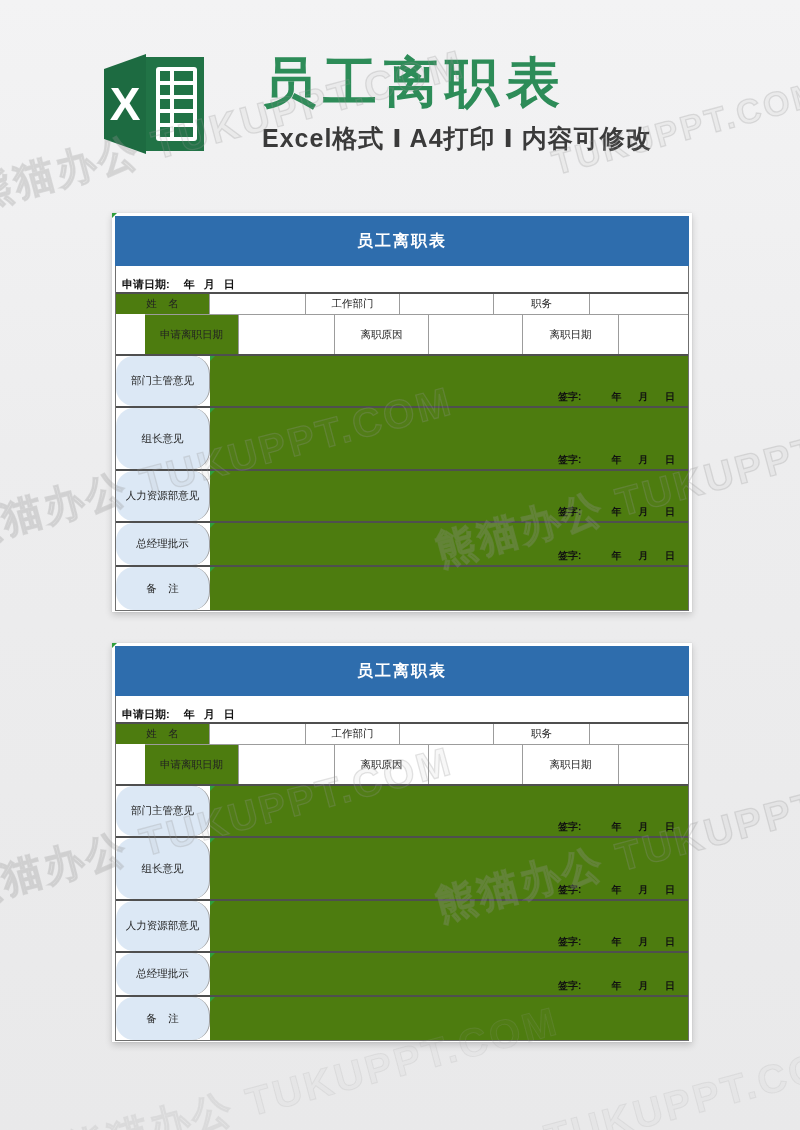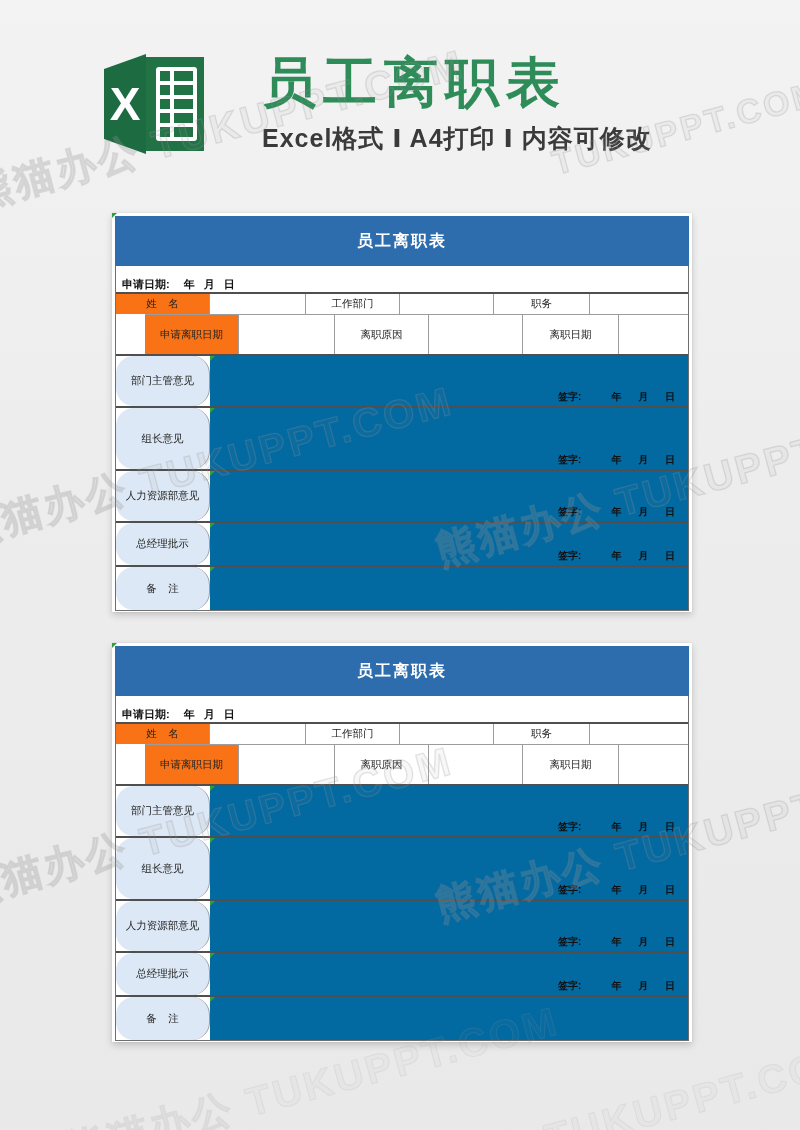--- a/index.html
+++ b/index.html
@@ -46,31 +46,31 @@
                font-size:11px; font-weight:bold; color:#111; }
   .row-apply .adv { margin-left:14px; letter-spacing:3px; }
 
   .sep-dark { border-top:2px solid #4f4f4f; }
   .sep-light { border-top:1px solid #9c9c9c; }
 
   .cell { position:relative; border-right:1px solid #9c9c9c;
           display:flex; align-items:center; justify-content:center;
           font-size:10.5px; color:#222; white-space:pre; }
   .cell:last-child { border-right:none; }
-  .lab-blue { background:#f97316; }
+  .lab-blue { background:#4d7c0f; }
 
   .row-info1 { height:22px; }
   .row-info2 { height:40px;margin-left:29px; }
 
   .op-row { position:relative; display:grid; grid-template-columns:94px 1fr; }
   .h52 { height:52px; } .h53 { height:63px; } .h36 { height:44px; } .h45 { height:45px; }
   .op-label { background:#dce8f5; border-right:1px solid #9c9c9c;
               display:flex; align-items:center; justify-content:center;
               font-size:10.5px; color:#222; white-space:pre;border-radius:18px; }
-  .op-content { position:relative; background:#0369a1; }
+  .op-content { position:relative; background:#4d7c0f; }
   .sign-line {
     position:absolute; right:6px; bottom:2px;
     display:flex; align-items:baseline;
     font-size:10px; font-weight:bold; color:#111;
   }
   .sign-line .sign-date { margin-left:30px; letter-spacing:7px; }
 
   .flag {
     position:absolute; top:0; left:0; width:0; height:0;
     border-top:5px solid #2f9e3c; border-right:5px solid transparent;

